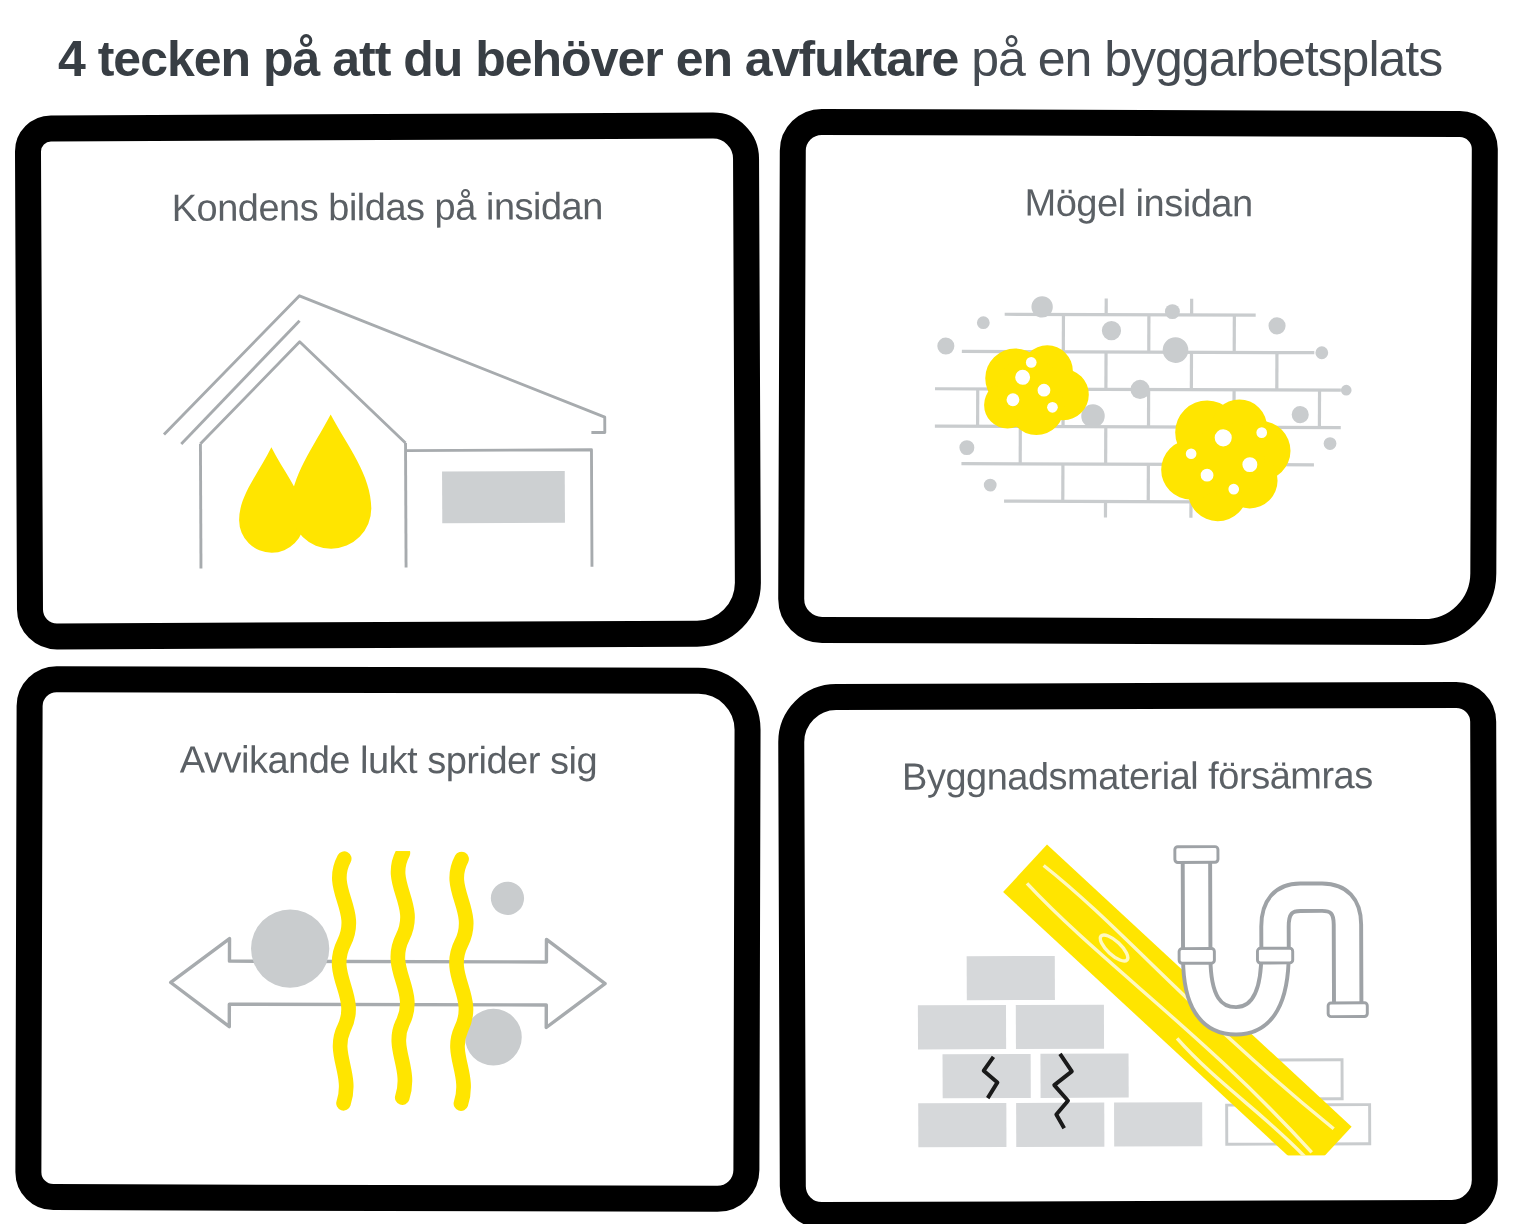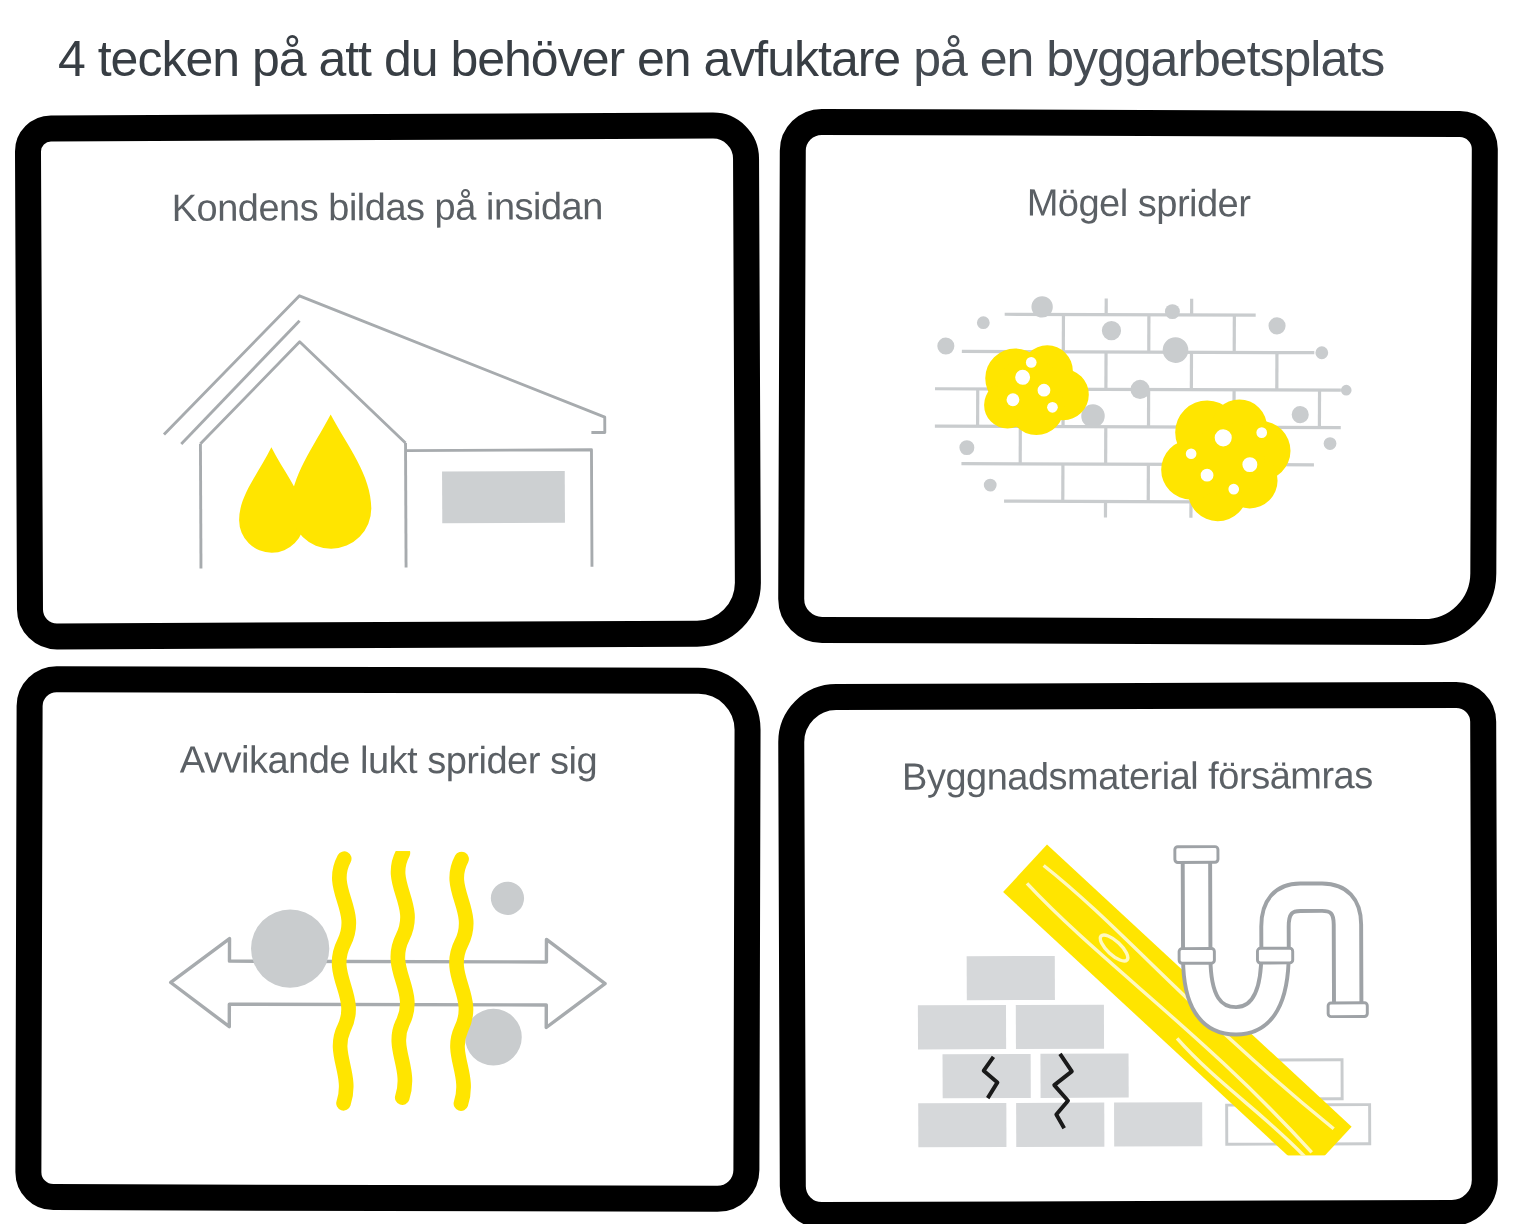--- a/index.html
+++ b/index.html
@@ -11,21 +11,21 @@
   }
   .page { position:relative; width:1528px; height:1224px; padding:30px 16px 10px 16px; }
 
   .title {
     padding-left:42px;
     font-size:50px;
     letter-spacing:-1px;
     color:#383E44;
     white-space:nowrap;
   }
-  .title-bold { font-weight:400; }
+  .title-bold { font-weight:700; }
   .title-regular { font-weight:400; margin-left:13px; color:#454B52; }
 
   .grid {
     margin-top:26px;
     display:grid;
     grid-template-columns:744px 718px;
     grid-template-rows:534px 544px;
     column-gap:24px;
     row-gap:18px;
     gap:19px;
@@ -82,21 +82,21 @@
           <rect x="296" y="198" width="128" height="54" fill="#CDD0D2"></rect>
           <g fill="#FFE500">
             <path d="M118 172 C132 200 152 222 152 248 A34 34 0 0 1 84 248 C84 222 104 200 118 172 Z"></path>
             <path d="M180 138 C198 172 222 202 222 236 A42 42 0 0 1 138 236 C138 202 162 172 180 138 Z"></path>
           </g>
         </svg>
       </div>
     </div>
 
     <div class="panel panel-2">
-      <h2>Mögel sprider</h2>
+      <h2>Mögel insidan</h2>
       <div class="icon-wrap">
         <svg width="470" viewBox="0 0 440 250">
           <g stroke="#C9CCCE" stroke-width="3" fill="none">
             <path d="M95 25 H330"></path>
             <path d="M55 60 H385"></path>
             <path d="M30 95 H410"></path>
             <path d="M30 130 H410"></path>
             <path d="M55 165 H385"></path>
             <path d="M95 200 H330"></path>
             <path d="M190 10 V25"></path>

